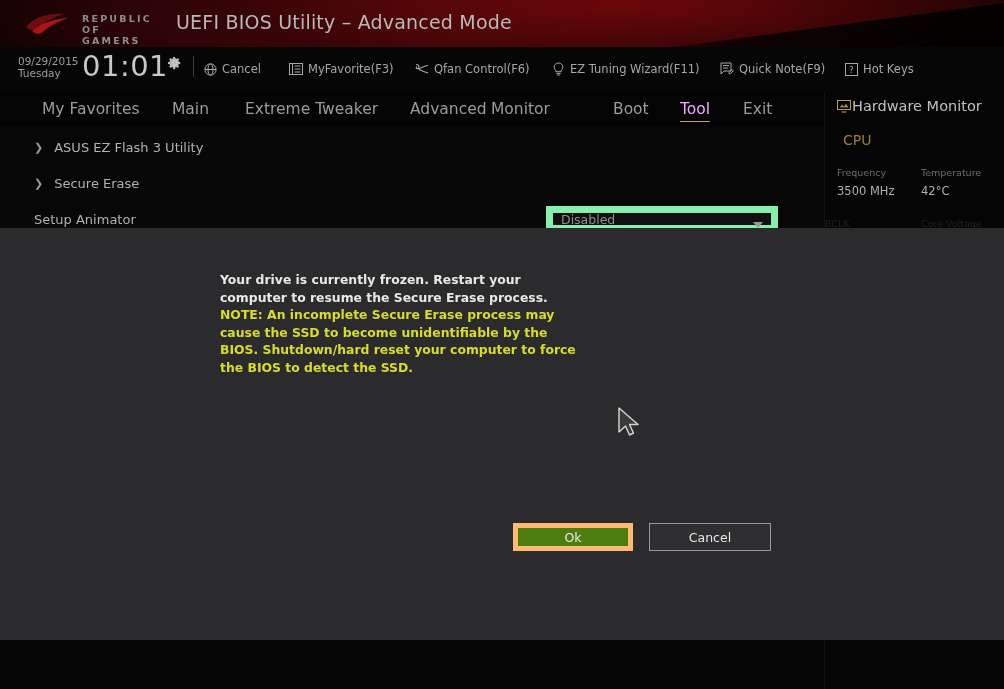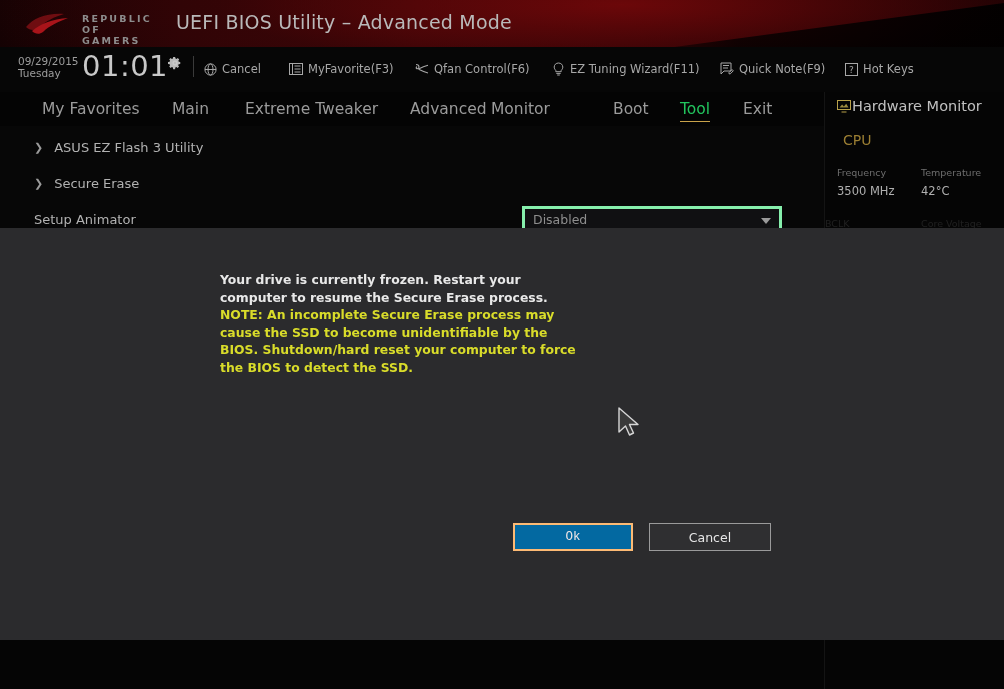--- a/index.html
+++ b/index.html
@@ -52,33 +52,33 @@
     font-size:11.5px; color:#a7a7a7; white-space:nowrap;
   }
   .tool-item svg { display:block; }
 
   
   .navbar { position:absolute; left:0; top:92px; width:1004px; height:34px; background:#040404; }
   .tab {
     position:absolute; top:0; height:34px; display:flex; align-items:center;
     font-size:15.5px; color:#9b9b9b; white-space:nowrap;
   }
-  .tab.active { color:#22c55e; }
+  .tab.active { color:#f0abfc; }
   .tab.active:after{
     content:""; position:absolute; left:0; right:0; bottom:4px; height:1px; background:#c8a24a;
   }
 
   
   .content { position:absolute; left:0; top:126px; width:824px; height:432px; background:#070707; }
   .menu-row { position:absolute; left:34px; display:flex; align-items:center; gap:11px; }
   .menu-row .arw { color:#9a9a9a; font-size:11px; line-height:1; }
   .menu-row .lbl { font-size:13px; color:#b2b2b2; }
   .combo {
-    position:absolute; left:522px; width:260px; height:26px;
-    border:3px solid #86efac; background:#101012;
+    position:absolute; left:546px; width:232px; height:26px;
+    border:7px solid #86efac; background:#101012;
     display:flex; align-items:center; padding:0 8px;
   }
   .combo .cv { font-size:12.5px; color:#8e8e8e; }
   .combo .cr { position:absolute; right:8px; top:9px; border-left:5px solid transparent;
                border-right:5px solid transparent; border-top:6px solid #9a9a9a; }
 
   
   .hwmon { position:absolute; left:824px; top:92px; width:180px; height:597px; background:#050505;
            border-left:1px solid #141414; }
   .hw-title { position:absolute; left:12px; top:6px; display:flex; align-items:center; 
@@ -98,21 +98,21 @@
   .overlay { position:absolute; left:0; top:228px; width:1004px; height:412px; background:#2b2b2d; }
   .msg { position:absolute; left:220px; top:43px; width:360px; }
   .msg p { font-size:12.4px; line-height:17.6px; font-weight:700; }
   .msg .white { color:#e8e8e8; }
   .msg .note  { color:#d9dc2a; }
 
   .btn {
     position:absolute; height:28px; display:flex; align-items:center; justify-content:center;
     font-size:12.5px;
   }
-  .btn-ok { left:513px; top:523px; width:120px; background:#0369a1; border:2px solid #fdba74; color:#f0e6e6;font-family:Liberation Mono, monospace; }
+  .btn-ok { left:513px; top:523px; width:120px; background:#4d7c0f; border:5px solid #fdba74; color:#f0e6e6; }
   .btn-cancel { left:649px; top:523px; width:122px; background:#2f2f31; border:1px solid #9a9a9a; color:#e6e6e6; }
 
   
   .cursor { position:absolute; left:615px; top:405px; width:28px; height:34px; }
 </style>
 </head>
 <body>
 
 <div id="root">
 

